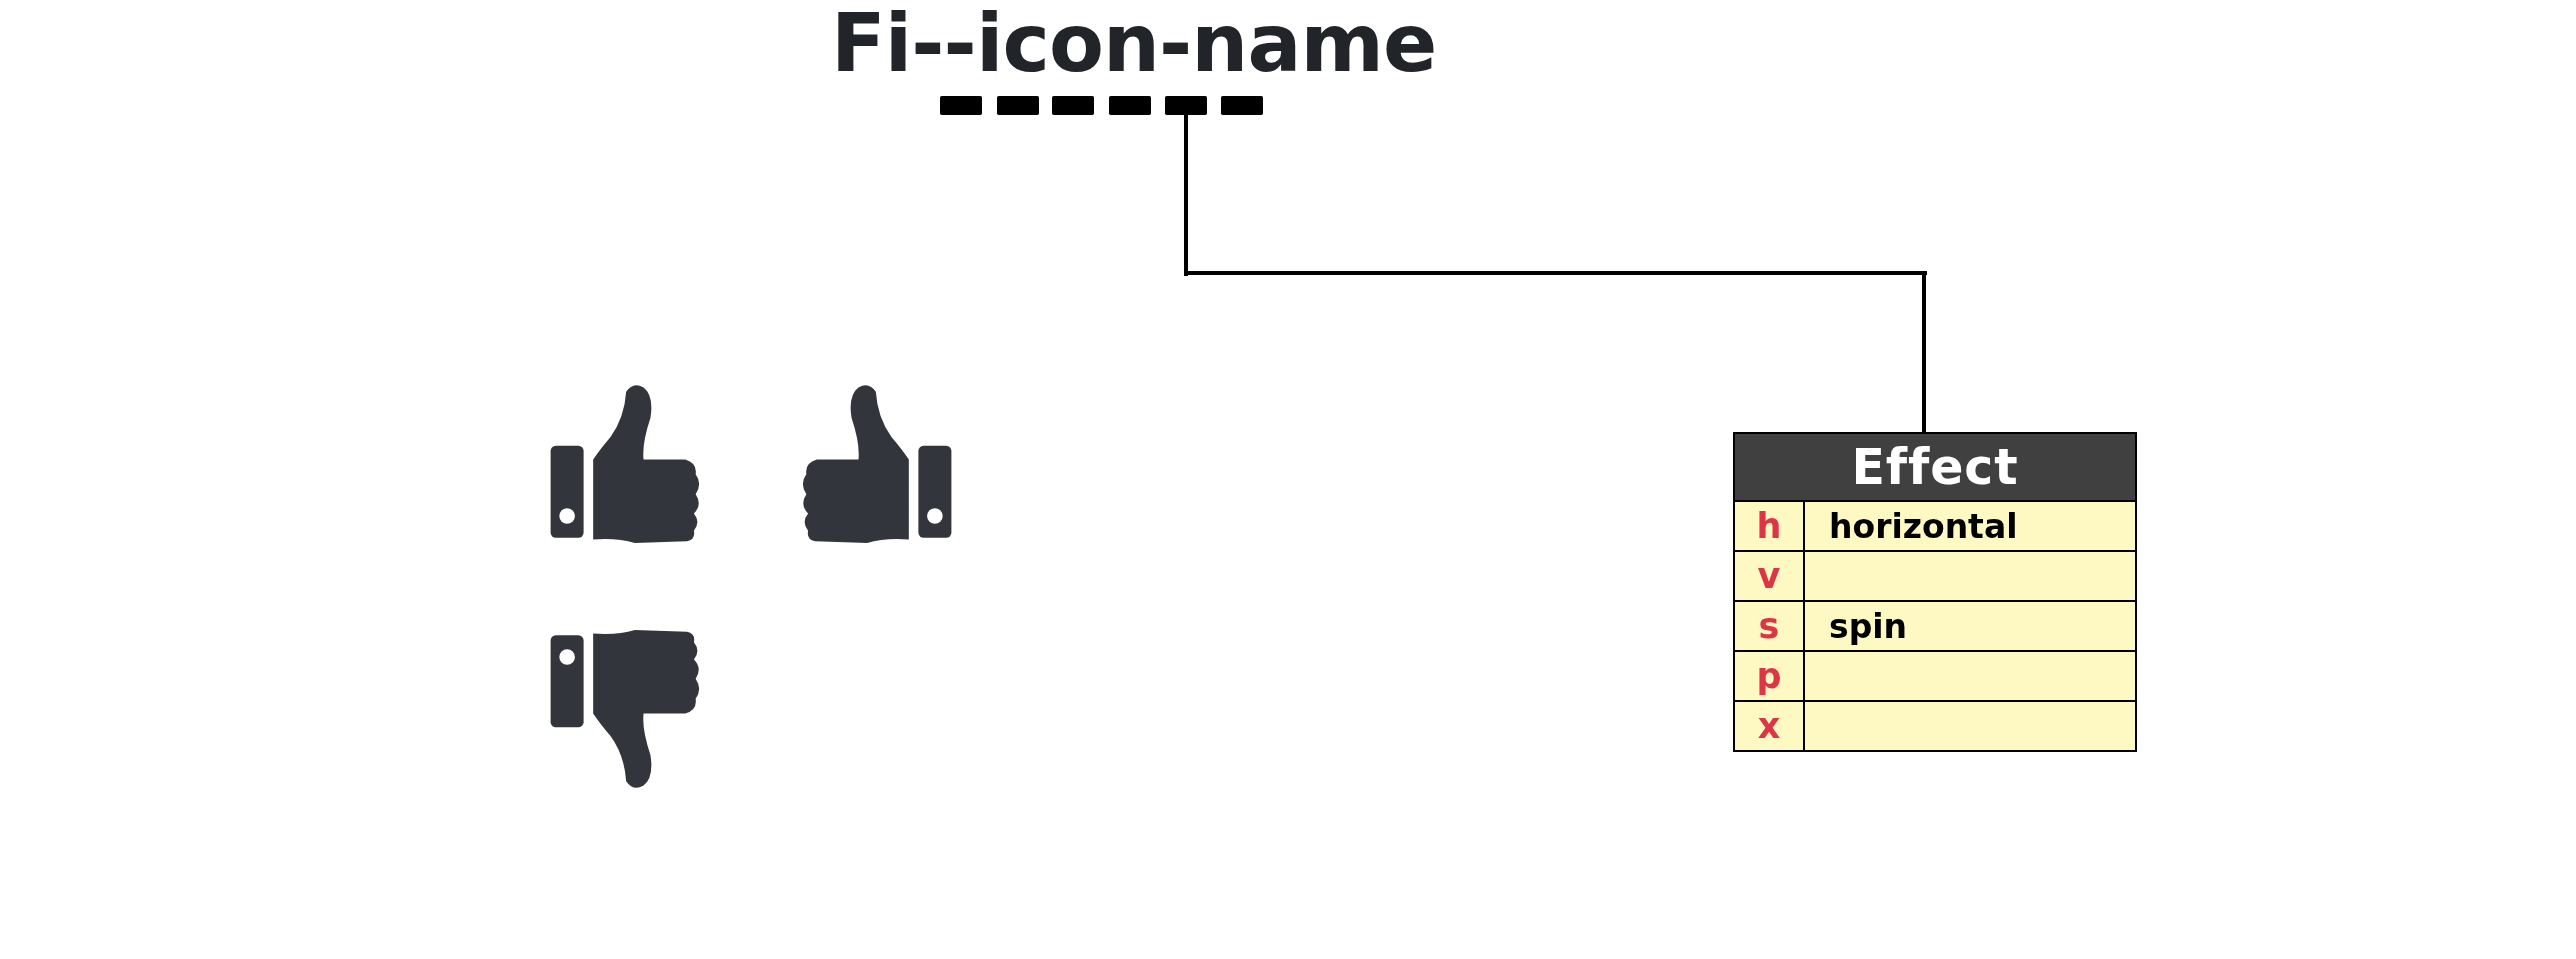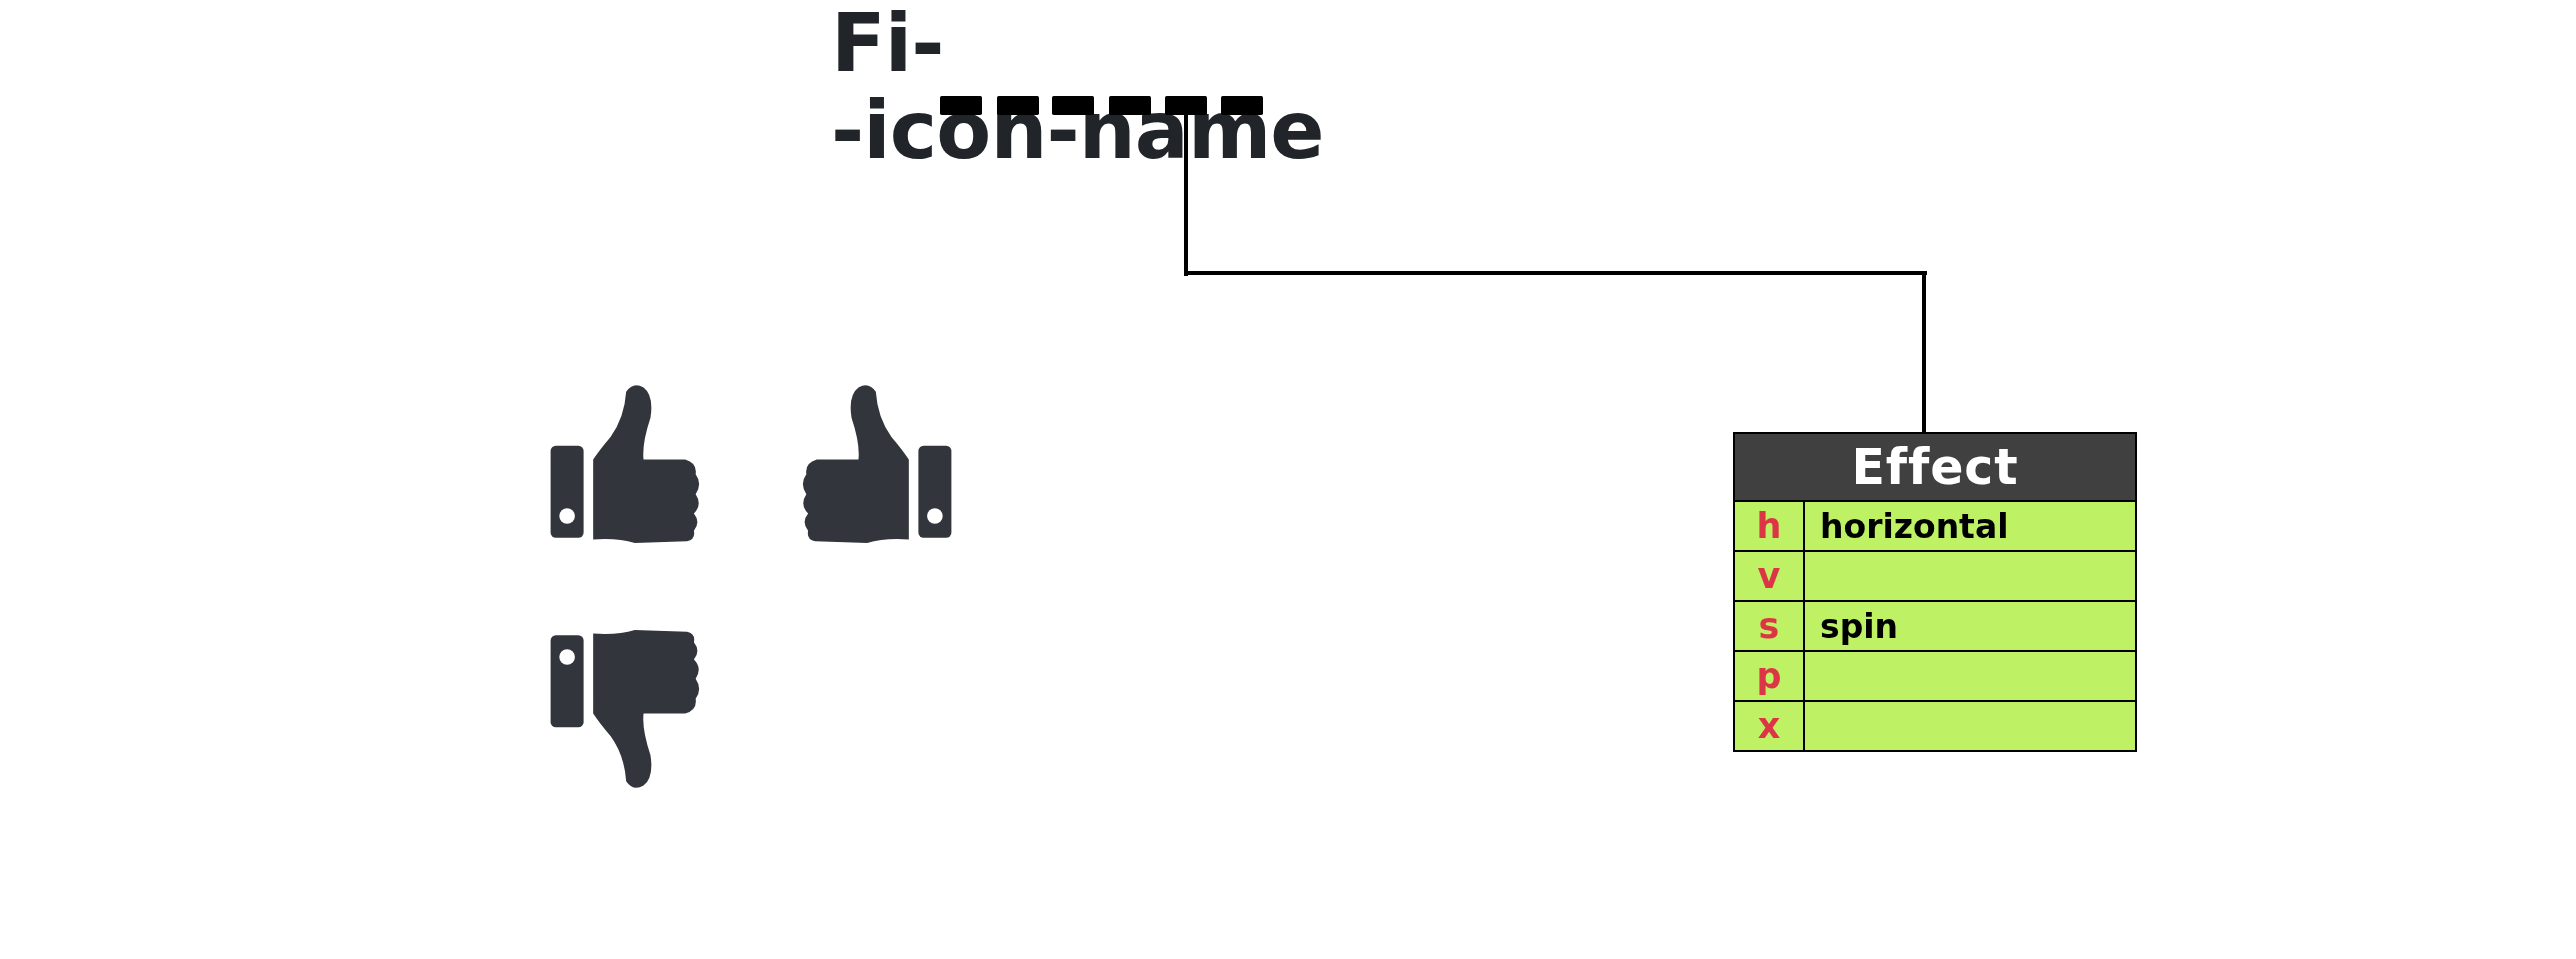--- a/index.html
+++ b/index.html
@@ -6,51 +6,51 @@
     body {
       width: 2576px; height: 959px; position: relative; overflow: hidden;
       background: #ffffff;
       font-family: "DejaVu Sans", sans-serif;
     }
     .title {
       position: absolute; left: 831px; top: 0px; width: 965px; height: 87px;
       font-family: "DejaVu Sans", sans-serif; font-weight: bold;
       font-size: 80px; line-height: 87px; letter-spacing: -0.9px;
       color: #212529; white-space: nowrap;
-      display: flex; align-items: flex-start; flex-direction: column;
+      display: flex; align-items: center;
     }
     .title .accent { color: #dc3545; }
     .dash {
       position: absolute; top: 96px; width: 42px; height: 19px;
       background: #000; border-radius: 1.7px;
     }
     .line { position: absolute; background: #000; }
     .icon { position: absolute; }
     .icon svg { width: 100%; height: 100%; display: block; }
     .table {
       position: absolute; left: 1733px; top: 432px; width: 404px;
-      border: 2.6px solid #000; box-sizing: border-box; background: #bef264;
+      border: 2.6px solid #000; box-sizing: border-box; background: #fef9c3;
     }
     .table .header {
       height: 66px; background: #404040; color: #ffffff;
       font-family: "DejaVu Sans", sans-serif; font-weight: bold; font-size: 49px;
       display: flex; align-items: center; justify-content: center;
       border-bottom: 2.6px solid #000; letter-spacing: 0.9px;
     }
     .table .row {
       height: 48px; display: flex; border-bottom: 2.6px solid #000;
     }
     .table .row:last-child { border-bottom: none; }
     .table .key {
       width: 68px; border-right: 2.6px solid #000;
       display: flex; align-items: center; justify-content: center;
       color: #dc3545; font-size: 35px; font-weight: bold; line-height: 1;
     }
     .table .label {
-      flex: 1; padding-left: 15px; display: flex; align-items: center;
+      flex: 1; padding-left: 24px; display: flex; align-items: center;
       color: #000; font-size: 33px; font-weight: bold; line-height: 1;
     }
   </style>
 </head>
 <body>
 
 <div class="title">
   <span>Fi-</span>
     <span>-icon-name</span>
 </div>

